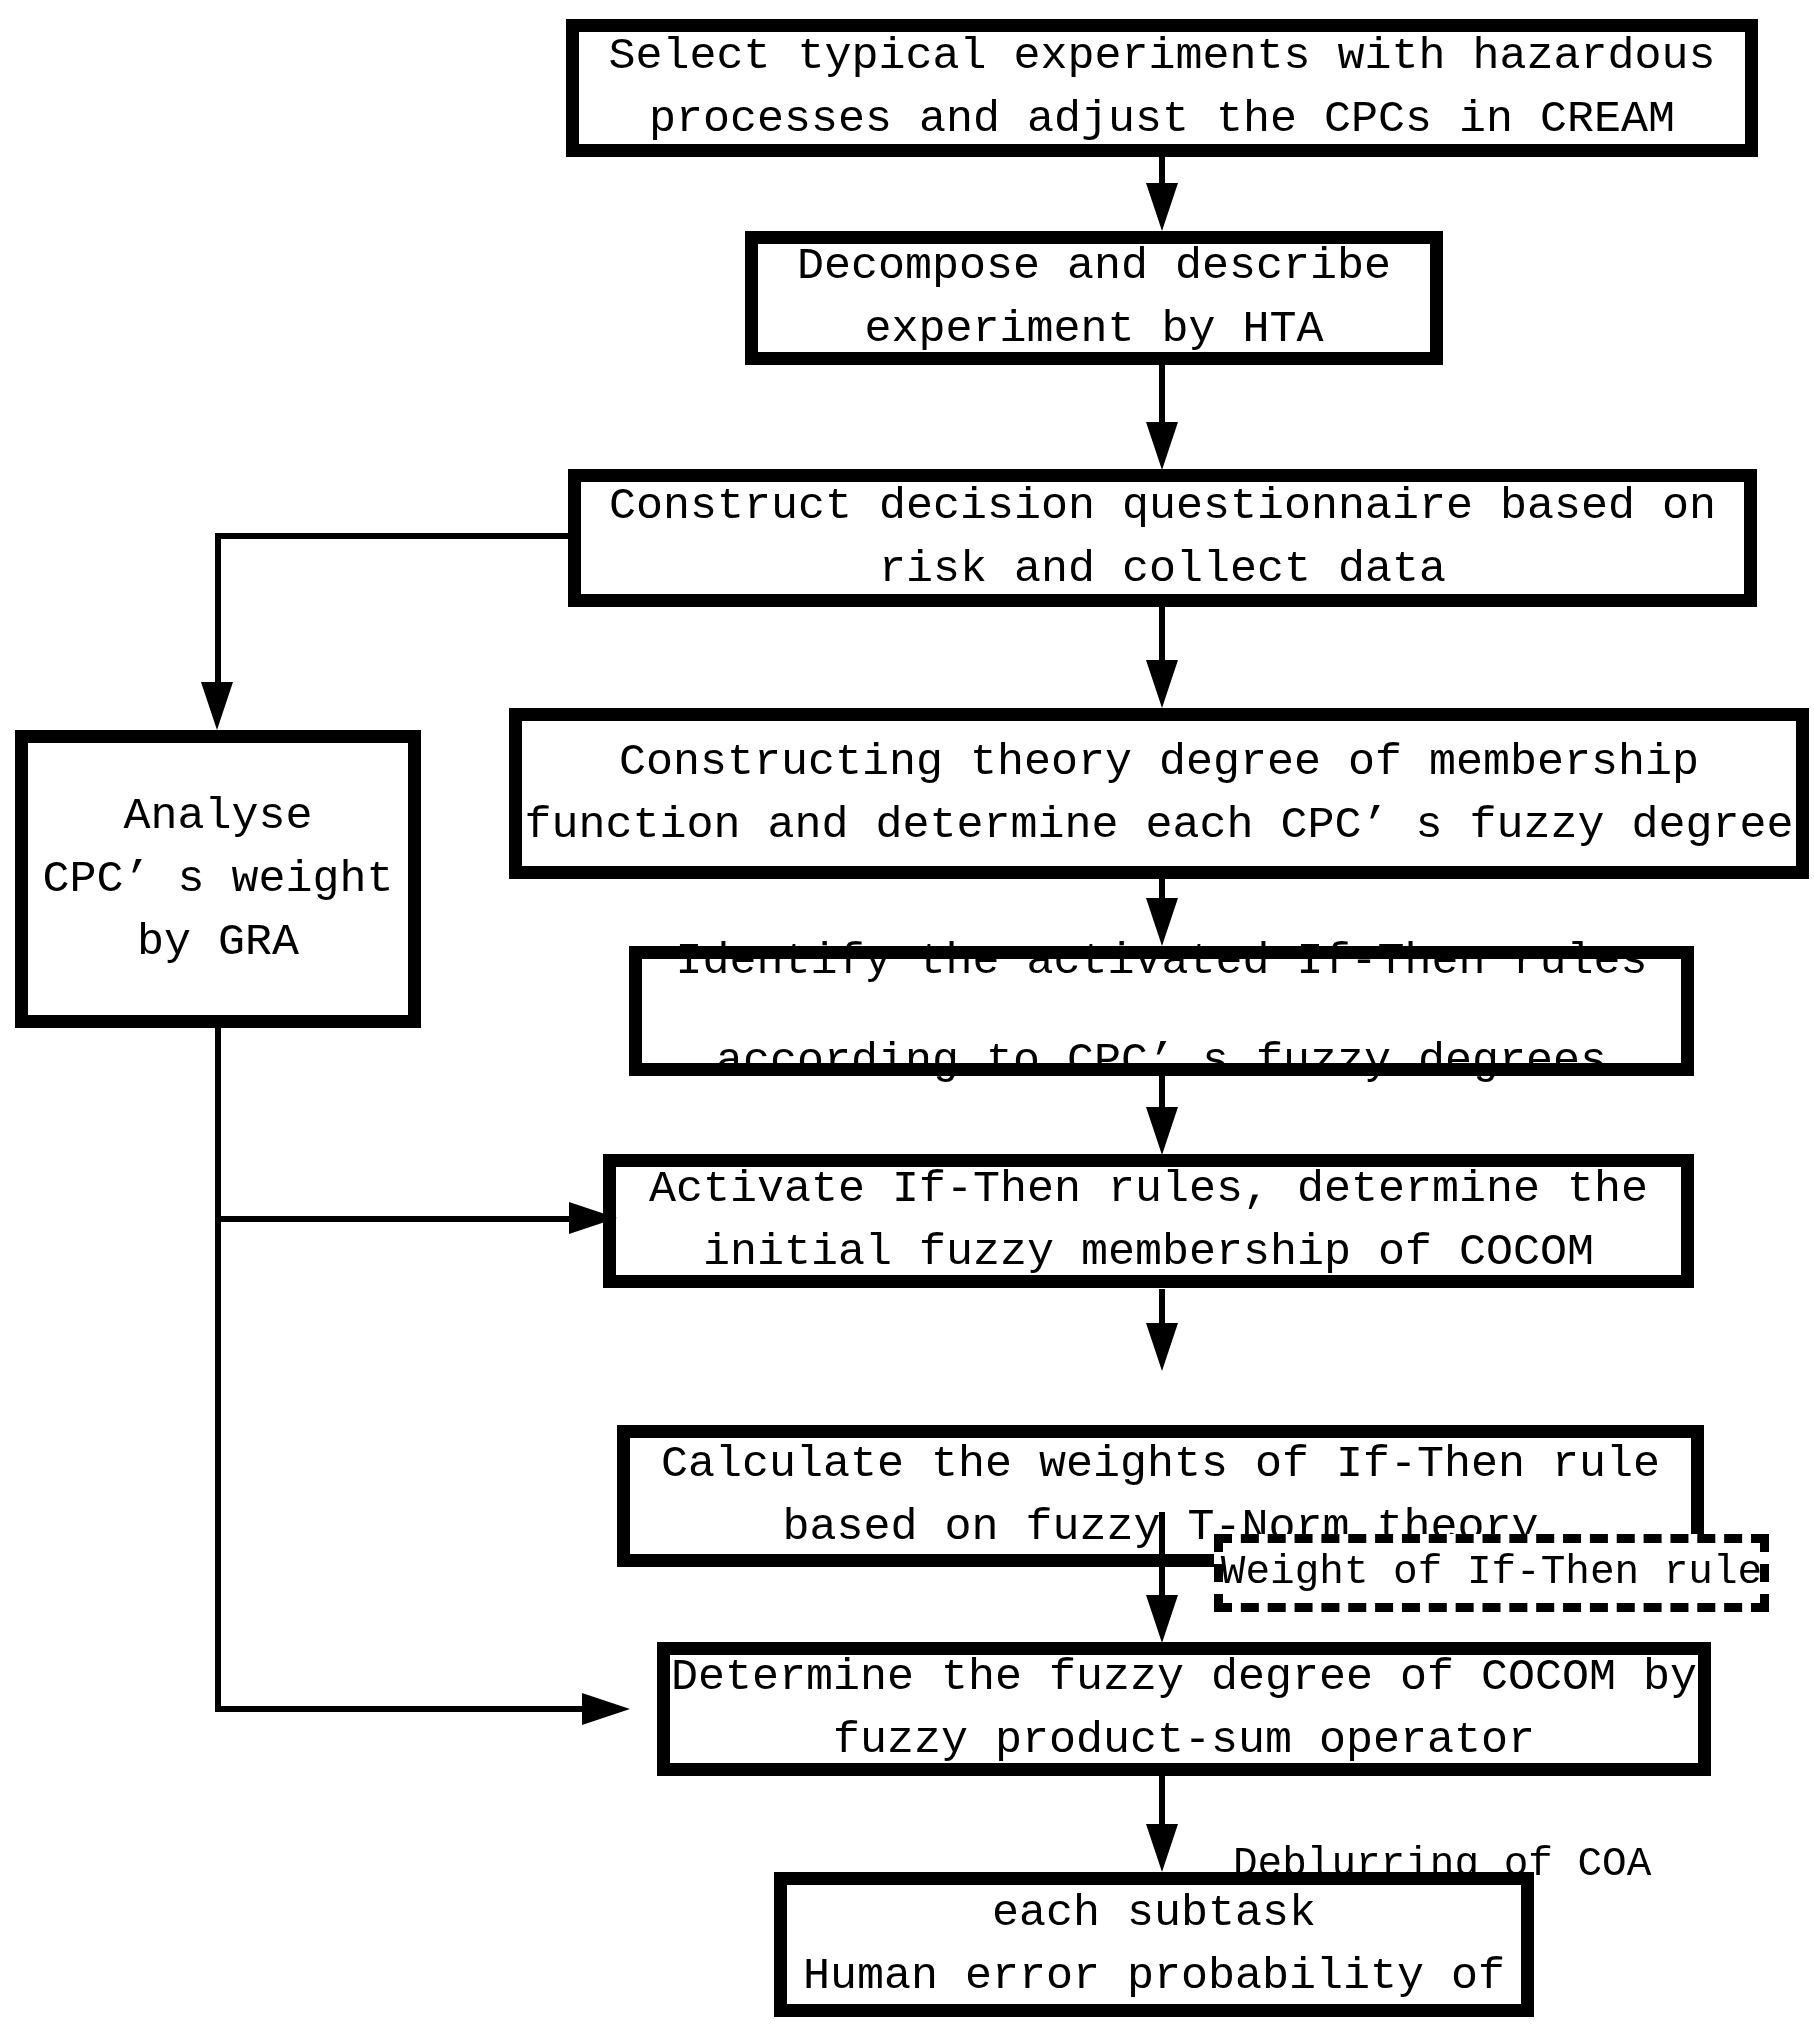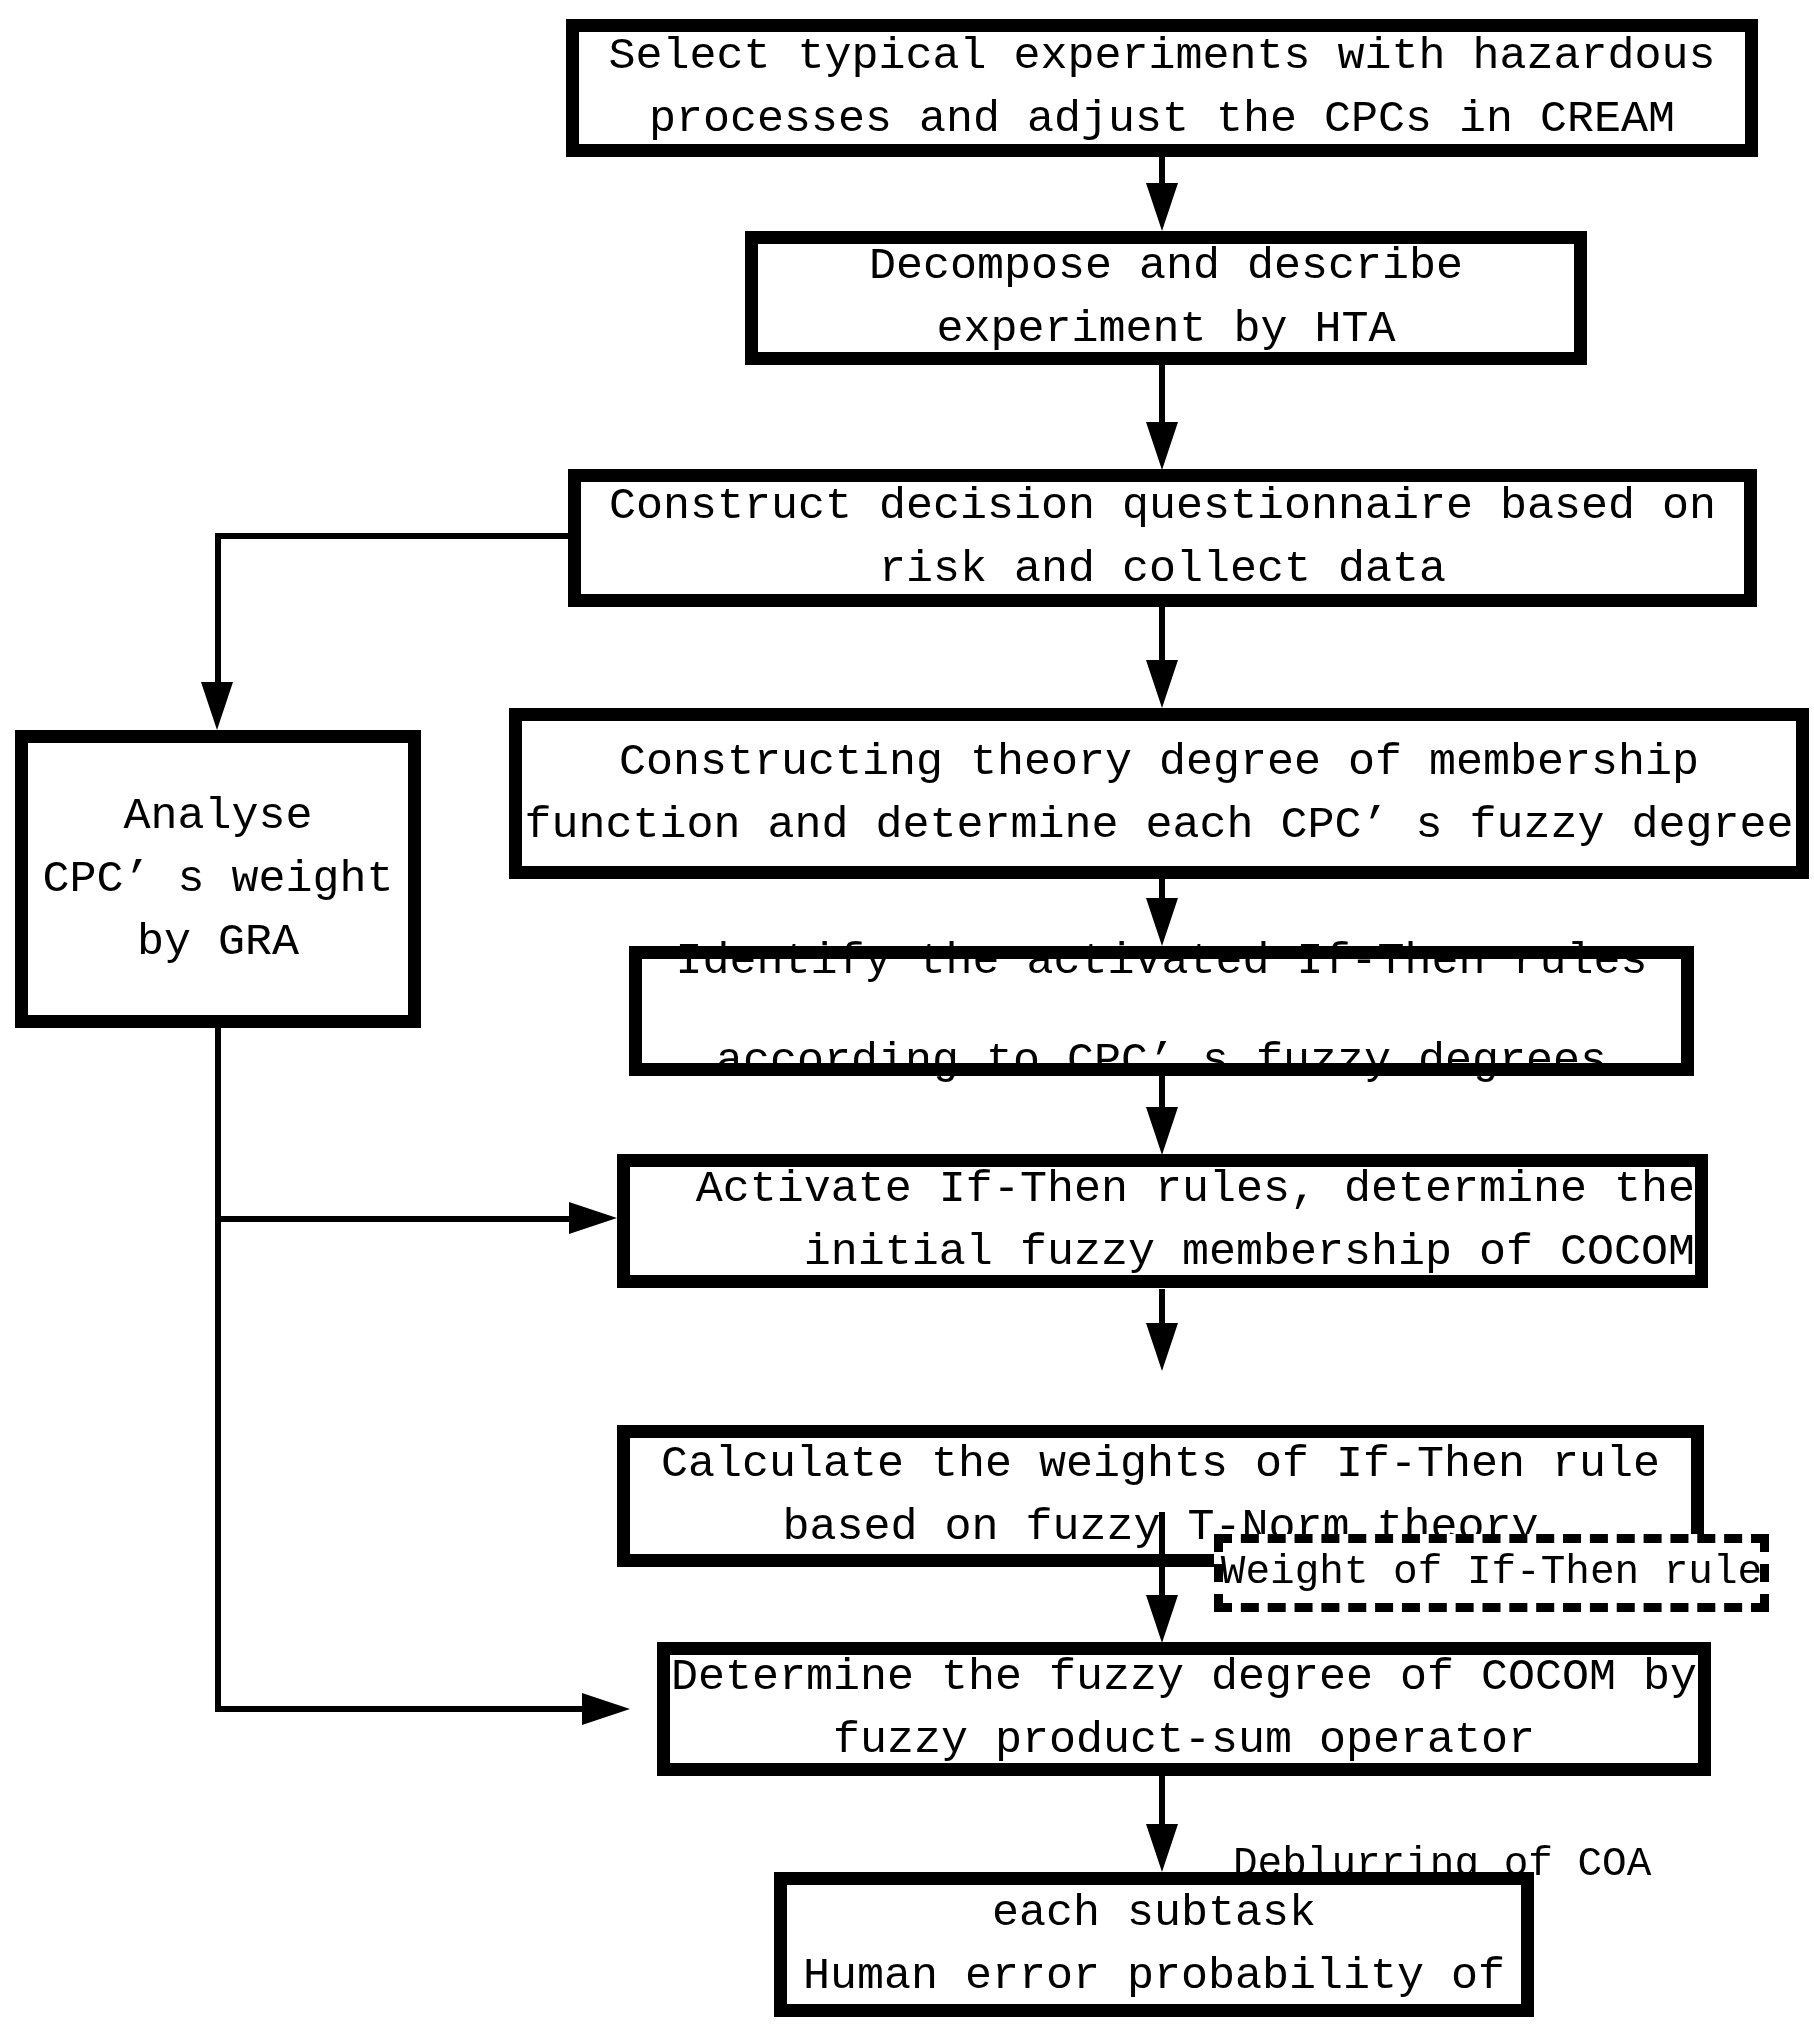--- a/index.html
+++ b/index.html
@@ -23,41 +23,41 @@
 </head>
 <body>
 
 <div id="canvas">
 
   <div class="node" style="left:566px;top:18.6px;width:1192px;height:138px;">
     <span class="bl">Select typical experiments with hazardous</span>
     <span class="bl">processes and adjust the CPCs in CREAM</span>
   </div>
 
-  <div class="node" style="left:745px;top:231px;width:842px;height:134px;align-items:center;">
+  <div class="node" style="left:745px;top:231px;width:698px;height:134px;align-items:center;">
     <span class="bl">Decompose and describe</span>
     <span class="bl">experiment by HTA</span>
   </div>
 
   <div class="node" style="left:568px;top:469px;width:1189px;height:138px;">
     <span class="bl">Construct decision questionnaire based on</span>
     <span class="bl">risk and collect data</span>
   </div>
 
   <div class="node" style="left:509px;top:708px;width:1300px;height:171px;">
     <span class="bl">Constructing theory degree of membership</span>
     <span class="bl">function and determine each CPC’ s fuzzy degree</span>
   </div>
 
   <div class="node" style="left:629px;top:946px;width:1065px;height:130px;gap:37px;">
     <span class="bl">Identify the activated If-Then rules</span>
     <span class="bl">according to CPC’ s fuzzy degrees</span>
   </div>
 
-  <div class="node" style="left:617px;top:1154px;width:1091px;height:134px;align-items:flex-end;">
+  <div class="node" style="left:603px;top:1154px;width:1091px;height:134px;">
     <span class="bl">Activate If-Then rules, determine the</span>
     <span class="bl">initial fuzzy membership of COCOM</span>
   </div>
 
   <div class="node" style="left:617px;top:1425px;width:1087px;height:142px;">
     <span class="bl">Calculate the weights of If-Then rule</span>
     <span class="bl">based on fuzzy T-Norm theory</span>
   </div>
 
   <div class="node" style="left:629px;top:1642px;width:1054px;height:134px;margin-left:28px;">

